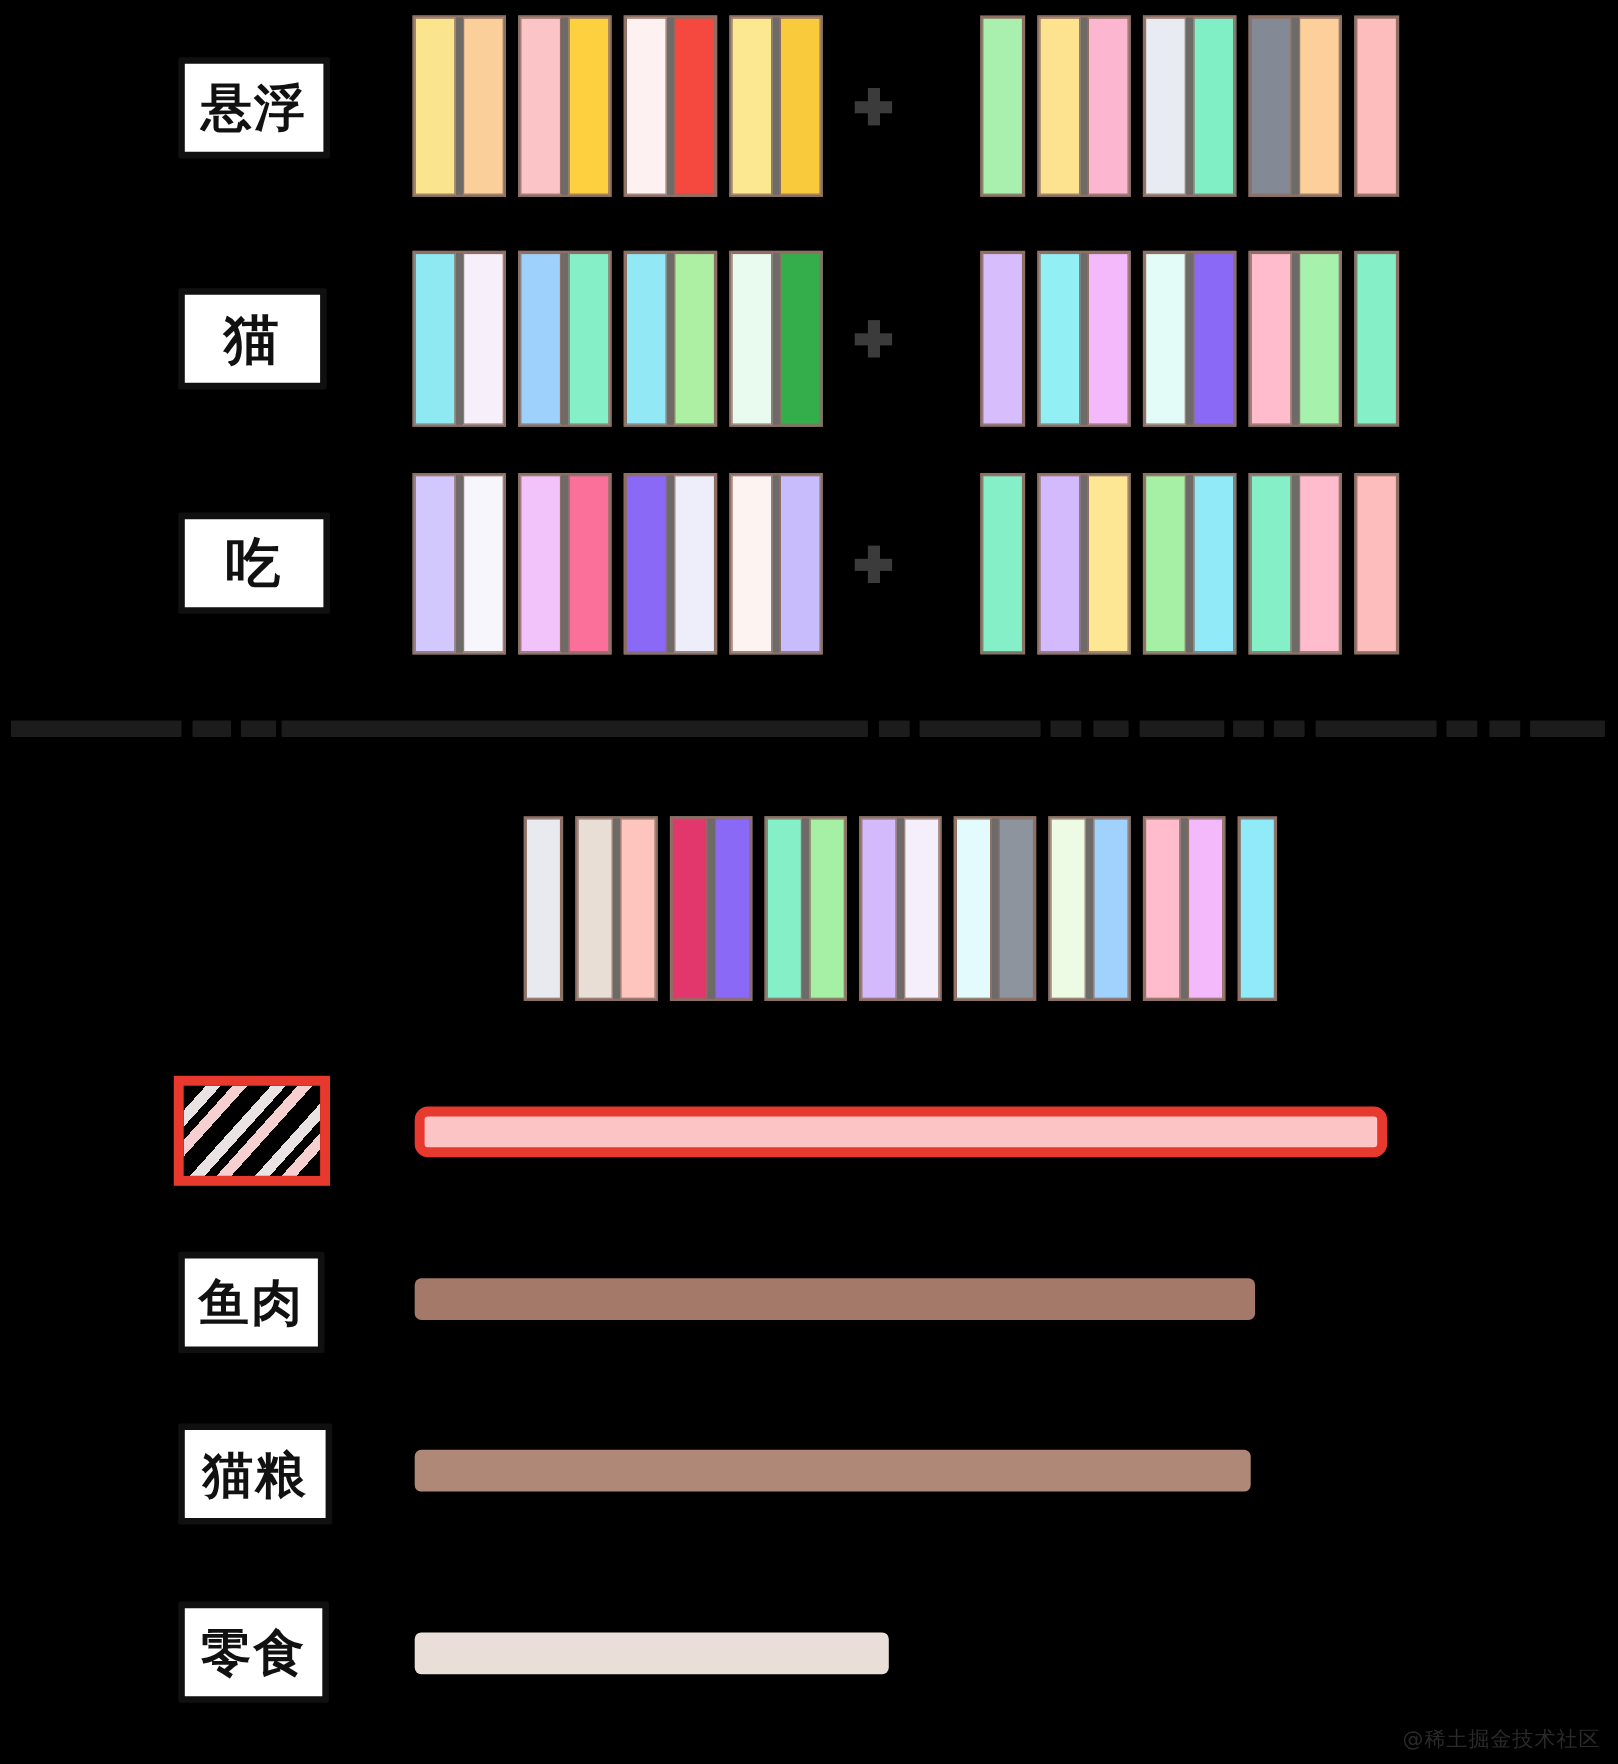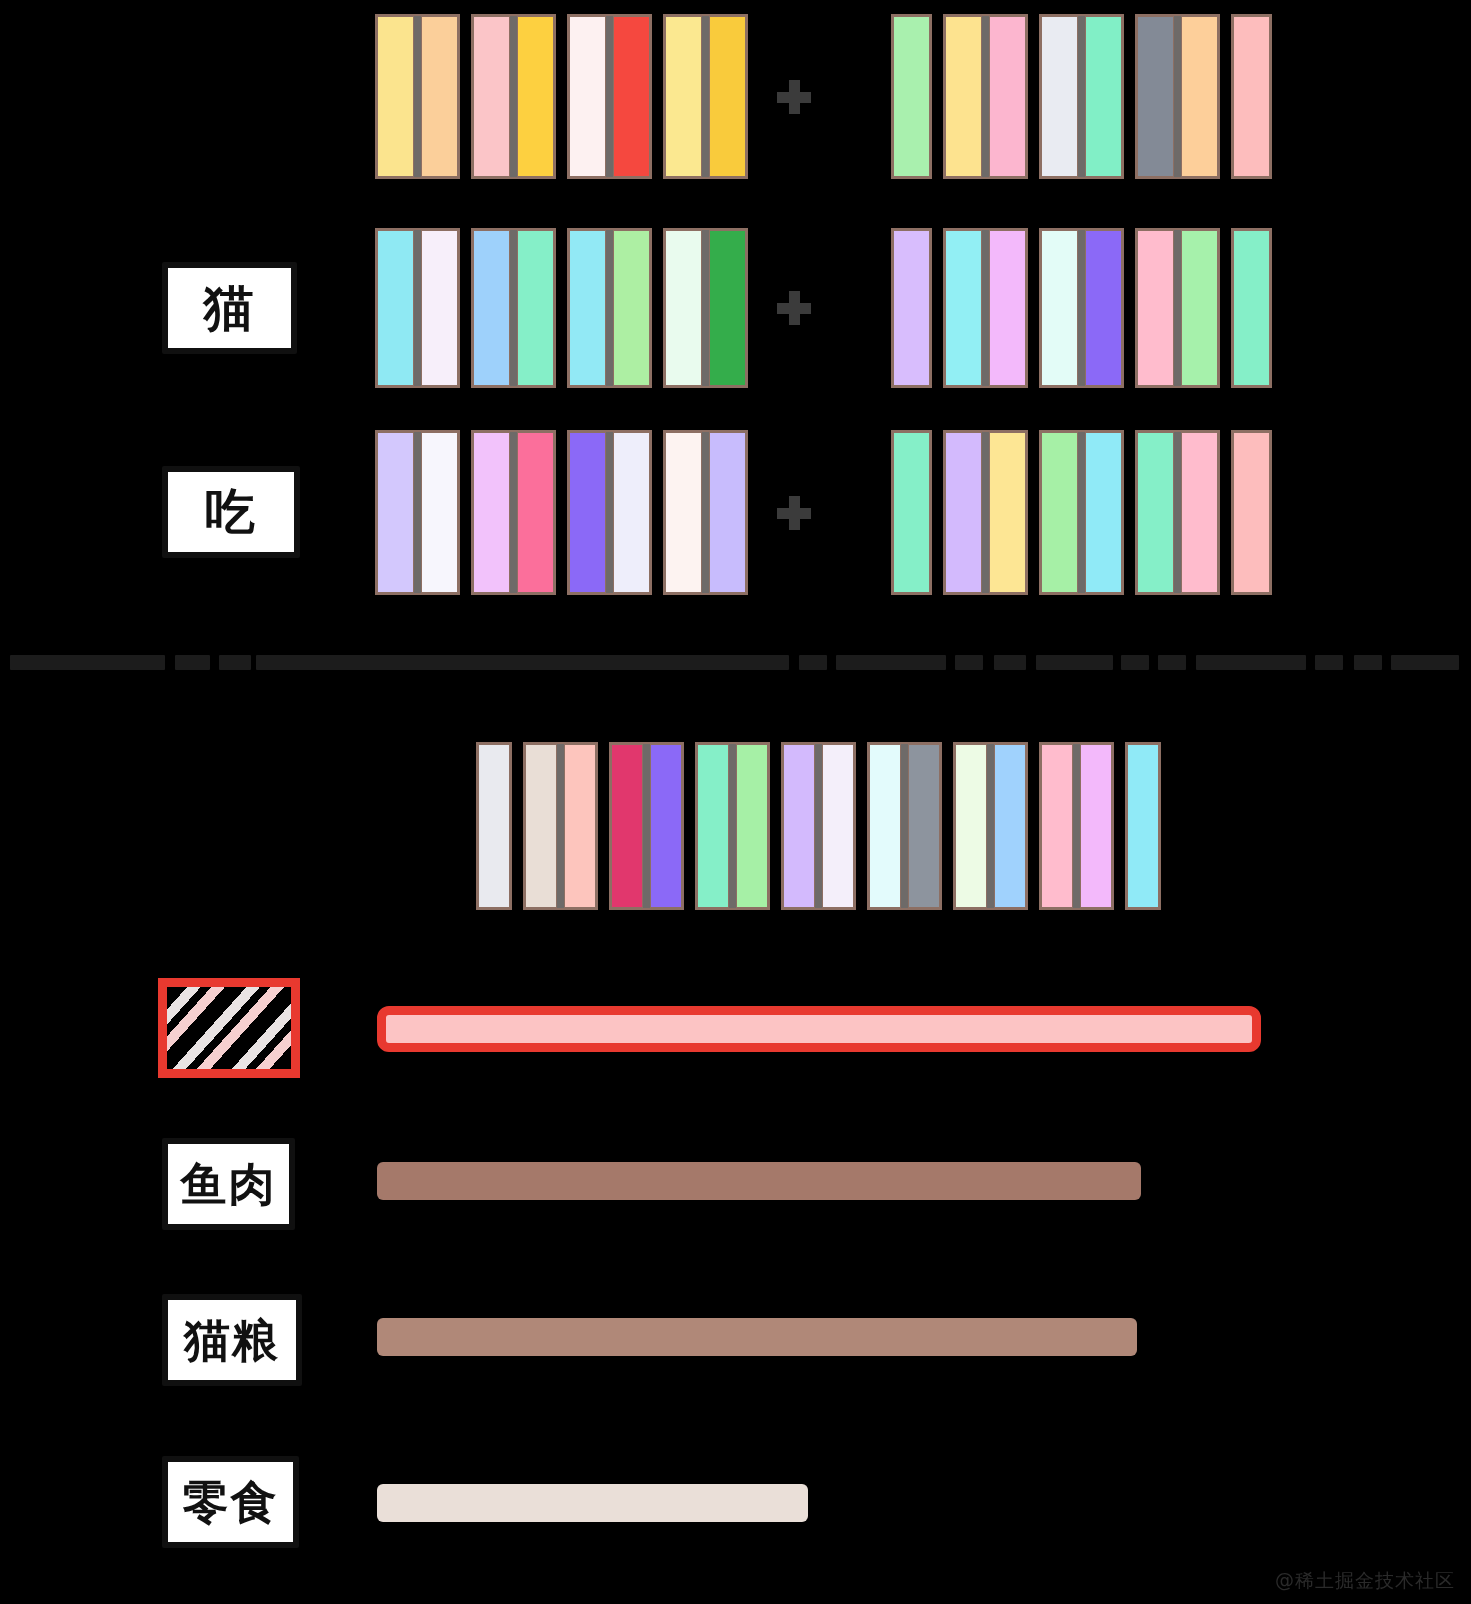--- a/index.html
+++ b/index.html
@@ -128,20 +128,21 @@
     letter-spacing: 1px;
     white-space: nowrap;
     font-family: "DejaVu Sans", sans-serif;
   }
 </style>
 </head>
 <body>
 
 <div id="token-rows-host">
     <div class="token-row" style="top: 0px;">
+      <div class="chip" style="left: 162px; top: 52px; width: 138px; height: 92px; font-size: 46px;">悬浮</div>
       <div class="vec-group" style="left: 375px; top: 14px; height: 165px;">
         <div class="pair" style="margin-right: 11px;">
           <span class="bar" title="#fbe48e" style="width: 37px; background: rgb(251, 228, 142); margin-right: 7px;"></span>
           <span class="bar" title="#fbcf9a" style="width: 37px; background: rgb(251, 207, 154);"></span>
         </div>
         <div class="pair" style="margin-right: 11px;">
           <span class="bar" title="#fbc5c8" style="width: 37px; background: rgb(251, 197, 200); margin-right: 7px;"></span>
           <span class="bar" title="#fdd040" style="width: 37px; background: rgb(253, 208, 64);"></span>
         </div>
         <div class="pair" style="margin-right: 11px;">

